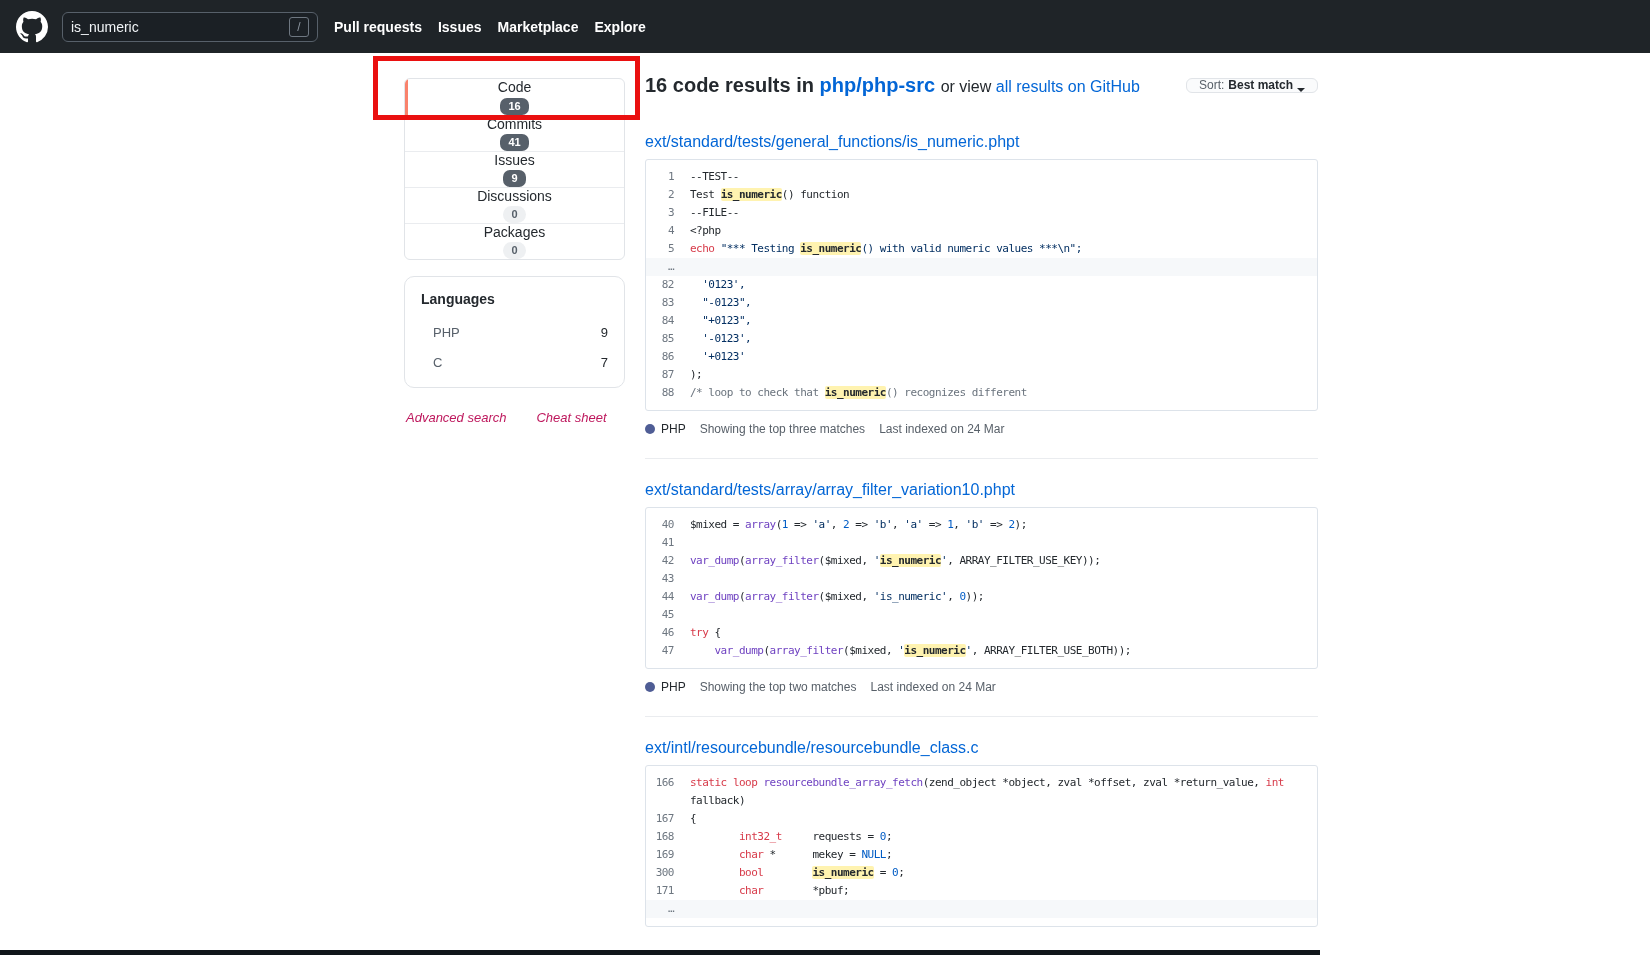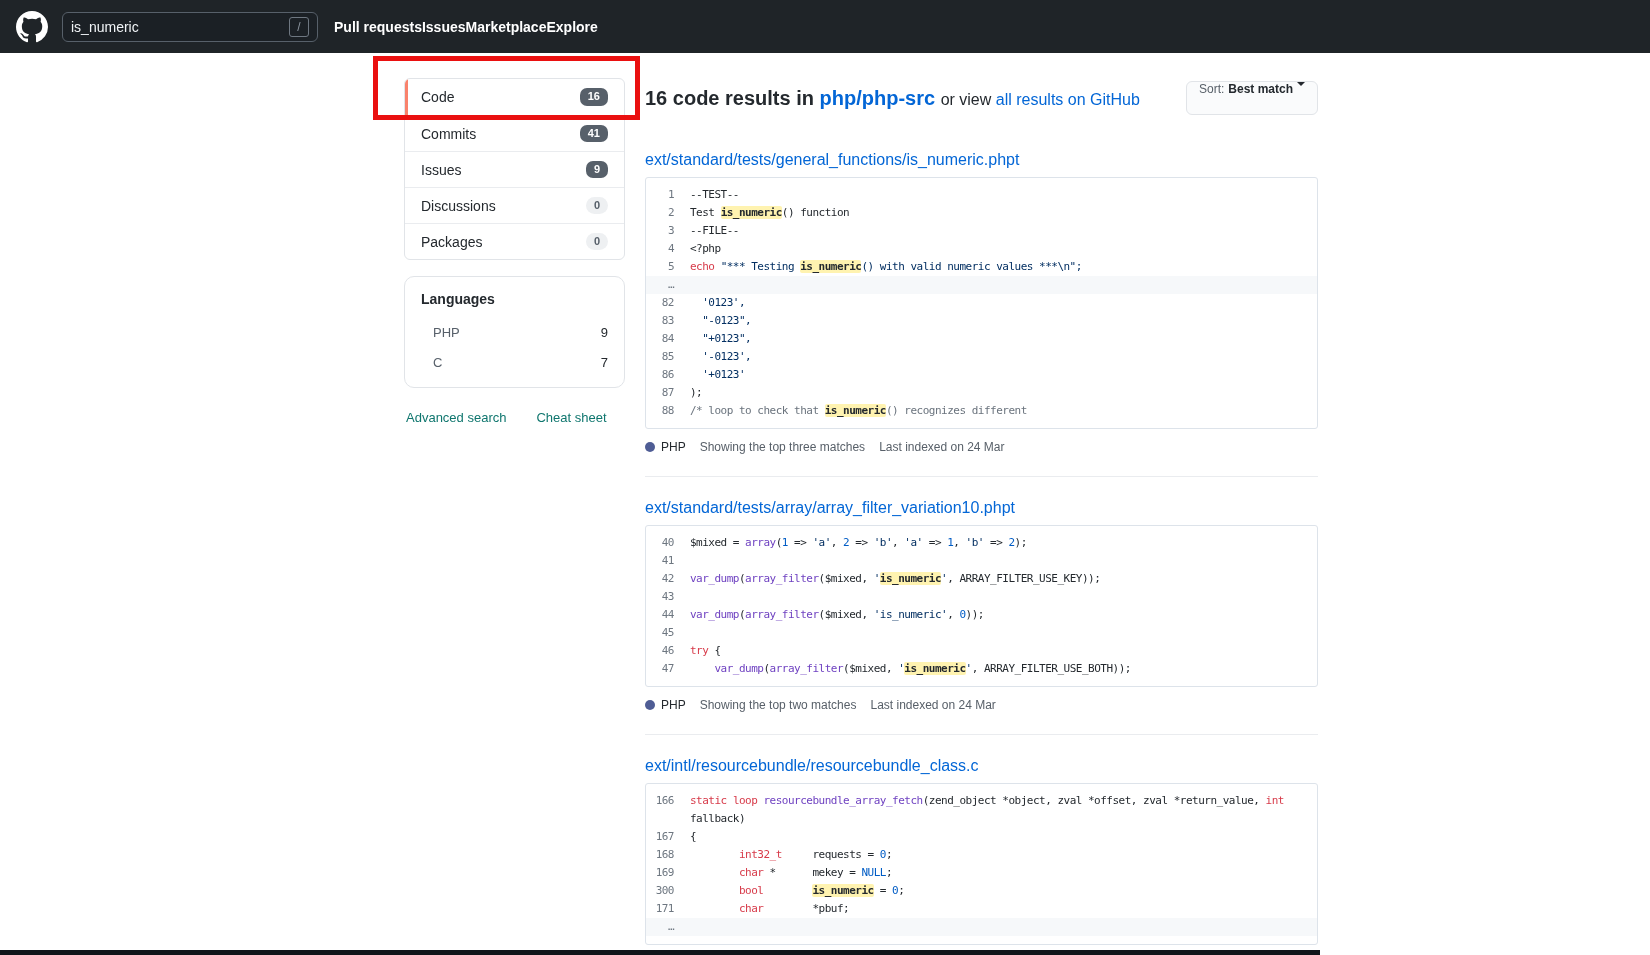--- a/index.html
+++ b/index.html
@@ -19,67 +19,67 @@
   .searchbox {
     width:256px; height:30px; background:#1b2025; border:1px solid #57606a;
     border-radius:6px; display:flex; align-items:center; padding:0 8px;
     color:#ffffff; font-size:14px;
   }
   .searchbox .q { flex:1 1 auto; color:#f0f3f6; }
   .slash-hint {
     width:20px; height:20px; border:1px solid #6e7781; border-radius:3px;
     color:#8b949e; font-size:12px; display:flex; align-items:center; justify-content:center;
   }
-  .topnav { display:flex; margin-left:16px; }
+  .topnav { display:flex; gap:16px; margin-left:16px; }
   .topnav .nav-item { color:#ffffff; font-weight:700; font-size:14px; cursor:pointer; }
 
   
   .annotation {
     position:absolute; left:373px; top:56px; width:267px; height:64px;
     border:5px solid #ea1010; z-index:50; pointer-events:none;
   }
 
   
   .sidebar { position:absolute; left:404px; top:78px; width:221px; }
   .menu-card { border:1px solid #e1e4e8; border-radius:6px; background:#fff; overflow:hidden; }
   .menu-item {
     height:36px; display:flex; align-items:center; padding:0 16px;
-    font-size:14px; border-top:1px solid #eaecef; cursor:pointer; position:relative;
+    font-size:14px; border-top:1px solid #eaecef; cursor:pointer; position:relative;flex-direction:column;
   }
   .menu-item:first-child { border-top:none; }
   .menu-item.active::before {
     content:""; position:absolute; left:0; top:0; bottom:0; width:3px; background:#f9826c;
   }
   .menu-item .label { flex:1 1 auto; color:#24292e; }
   .badge {
     font-size:11px; font-weight:700; border-radius:10px; padding:2px 8px; line-height:1.2;
   }
   .badge.dark { background:#57606a; color:#ffffff;border-radius:7px; }
   .badge.light { background:#eef0f2; color:#57606a; }
 
   .lang-card { border:1px solid #e1e4e8; border-radius:10px; background:#fff; margin-top:16px; padding:14px 16px 10px; }
   .lang-title { font-size:14px; font-weight:700; margin-bottom:10px; }
   .lang-row { display:flex; align-items:center; height:30px; padding-left:12px; font-size:13px; cursor:pointer; }
   .lang-row .lang-name { flex:1 1 auto; color:#57606a; }
   .lang-row .lang-count { color:#24292e; }
 
   .side-links { margin-top:22px; display:flex; gap:30px; padding-left:2px; }
-  .side-links .lnk { color:#0f766e; font-size:13px; cursor:pointer; }
-
-  
-  .main { position:absolute; left:645px; top:81px; width:673px; }
+  .side-links .lnk { color:#be185d; font-size:13px; cursor:pointer;font-style:italic; }
+
+  
+  .main { position:absolute; left:645px; top:74px; width:673px; }
   .results-header { display:flex; align-items:center; margin-bottom:36px; }
   .rh-text { font-size:20px; }
   .rh-text .bold { font-weight:700; color:#24292e; }
   .rh-text .repo { font-weight:700; color:#0366d6; cursor:pointer; }
   .rh-text .plain { font-size:16px; color:#24292e; }
   .rh-text .link { font-size:16px; color:#0366d6; cursor:pointer; }
   .sort-btn {
-    margin-left:auto; height:34px; background:#fafbfc; border:1px solid #e1e4e8;
-    border-radius:6px; display:flex; align-items:flex-start; gap:4px; padding:0 12px;
+    margin-left:auto; height:15px; background:#fafbfc; border:1px solid #e1e4e8;
+    border-radius:6px; display:flex; align-items:flex-end; gap:4px; padding:0 12px;
     font-size:12px; color:#586069; cursor:pointer;
   }
   .sort-btn b { color:#24292e; }
   .caret { width:0; height:0; border-left:4px solid transparent; border-right:4px solid transparent; border-top:4px solid #24292e; }
 
   .file-link { font-size:16px; color:#0366d6; margin-bottom:8px; cursor:pointer; display:inline-block; }
 
   .code-card { border:1px solid #dde3ea; border-radius:3px; background:#fff; padding:8px 0; overflow:hidden; }
   .code-row {
     display:flex; height:18px; line-height:18px; white-space:pre;

